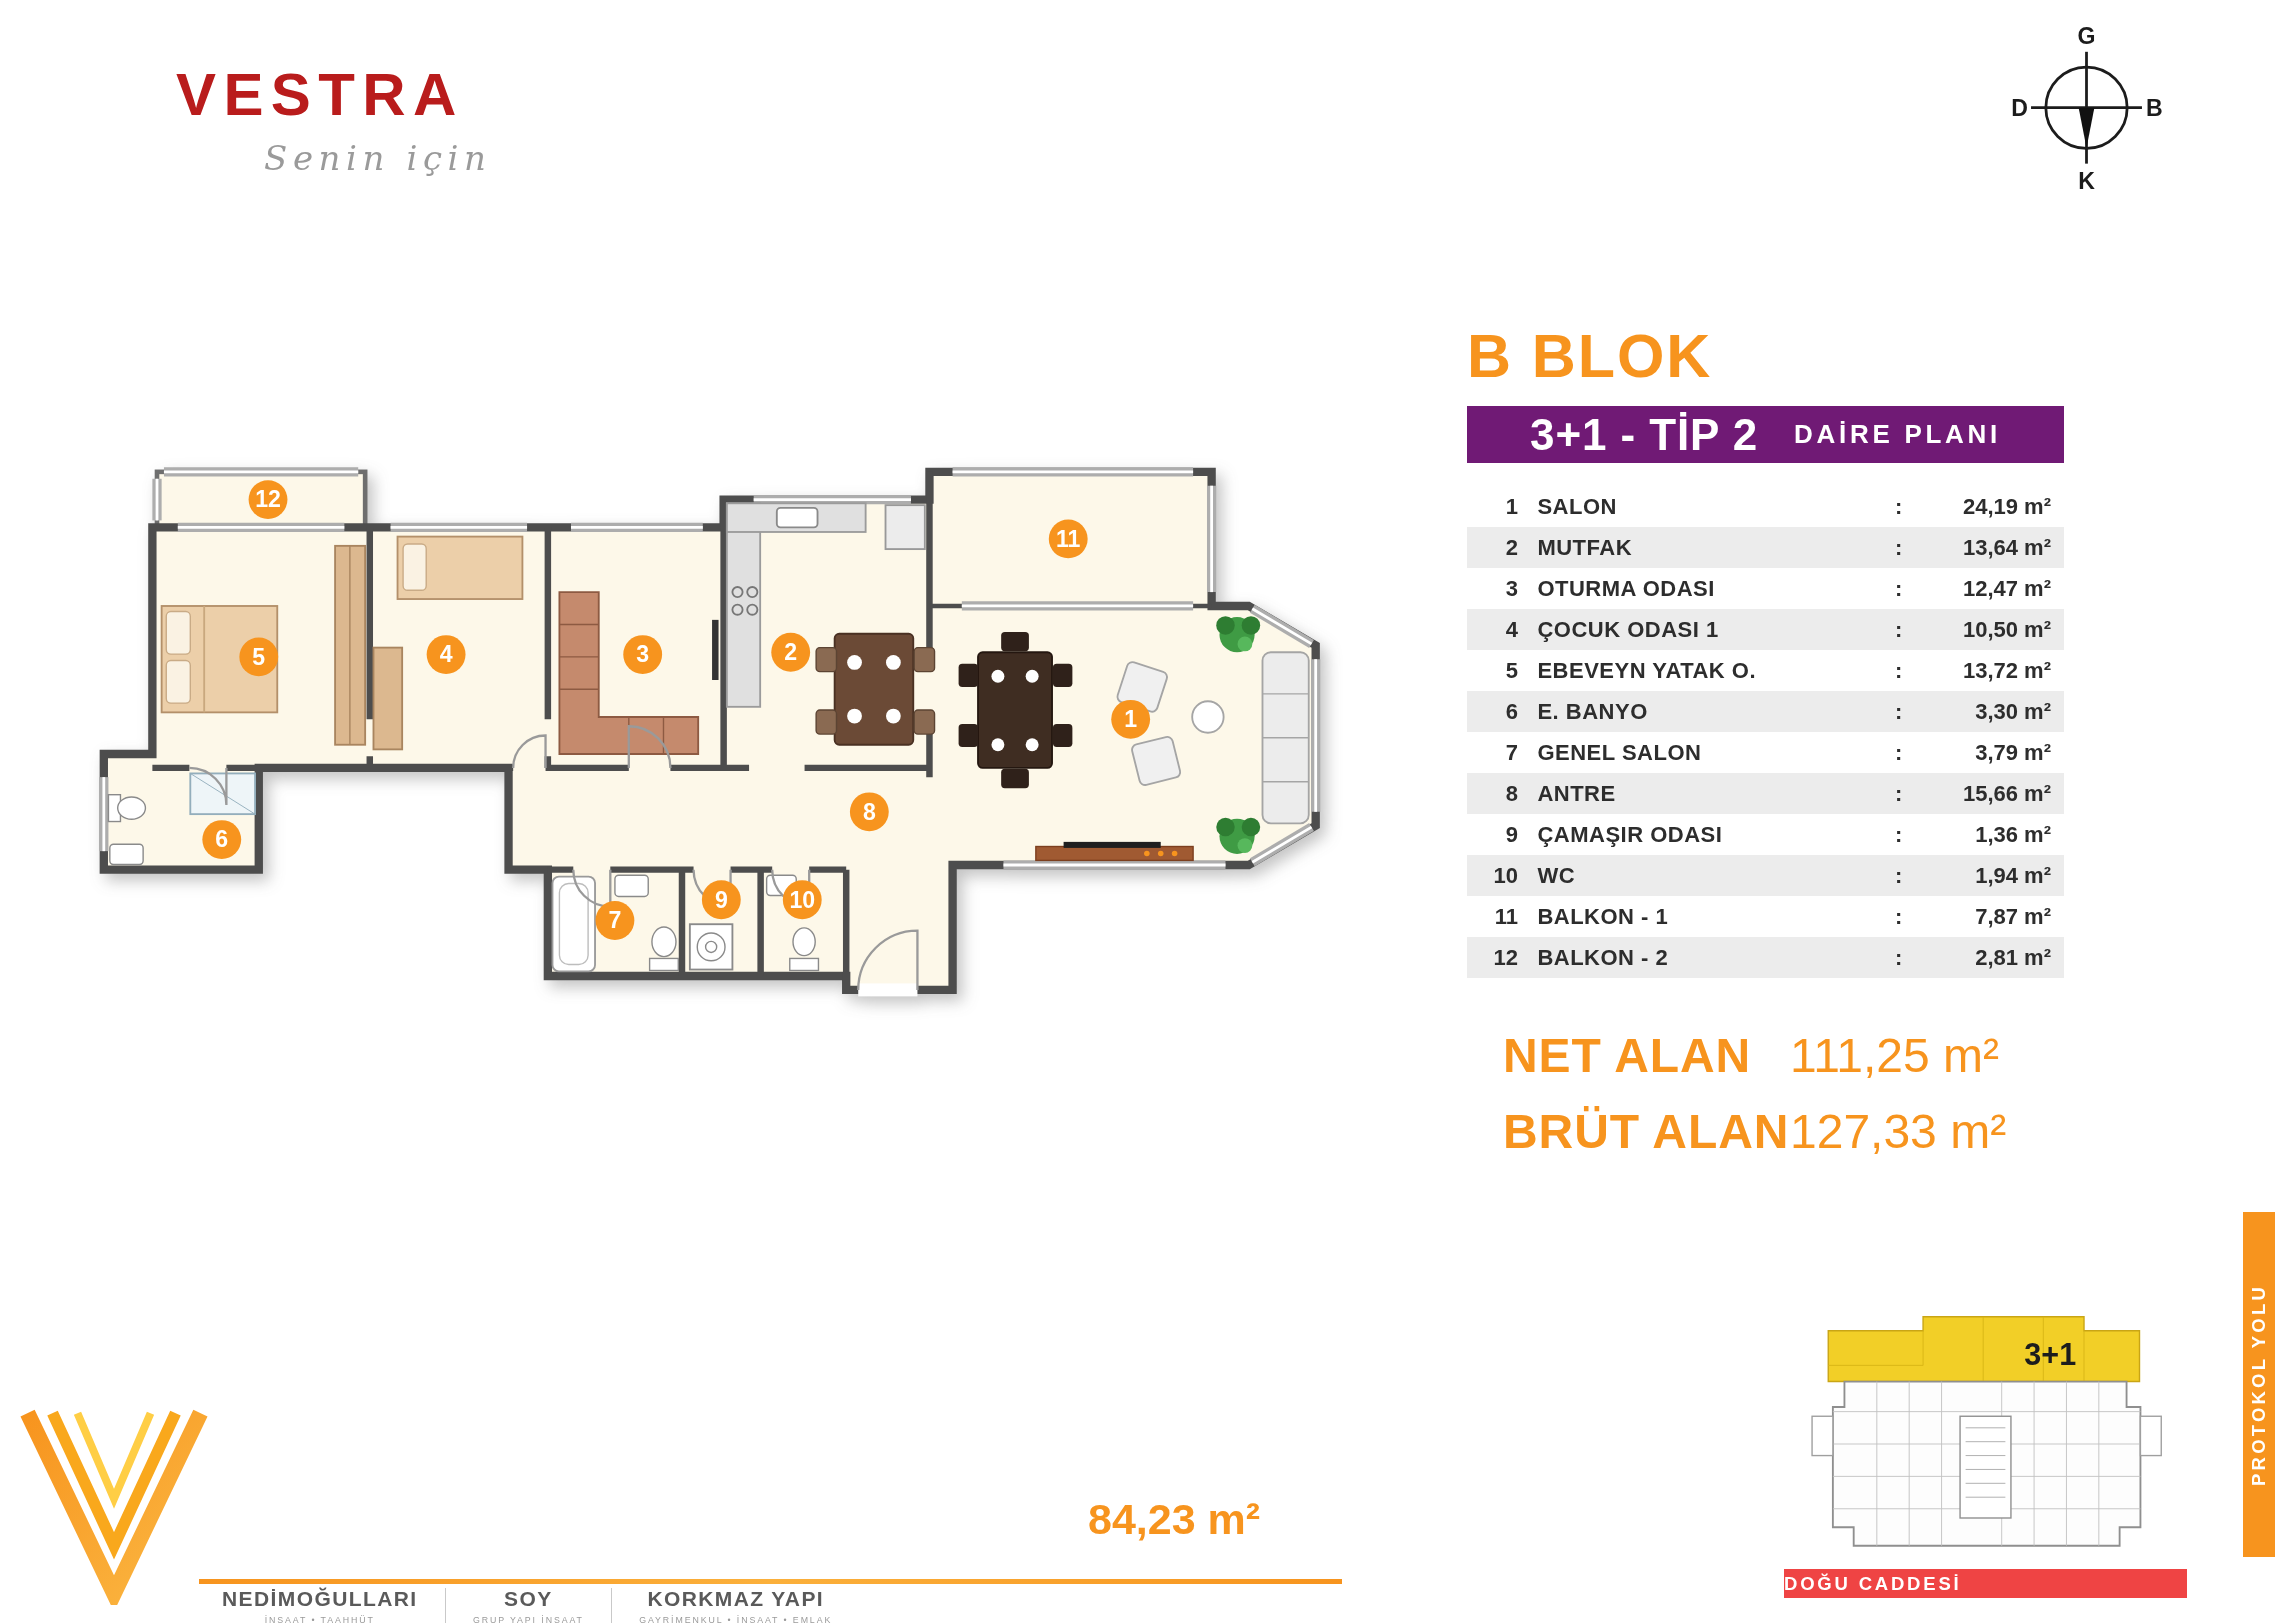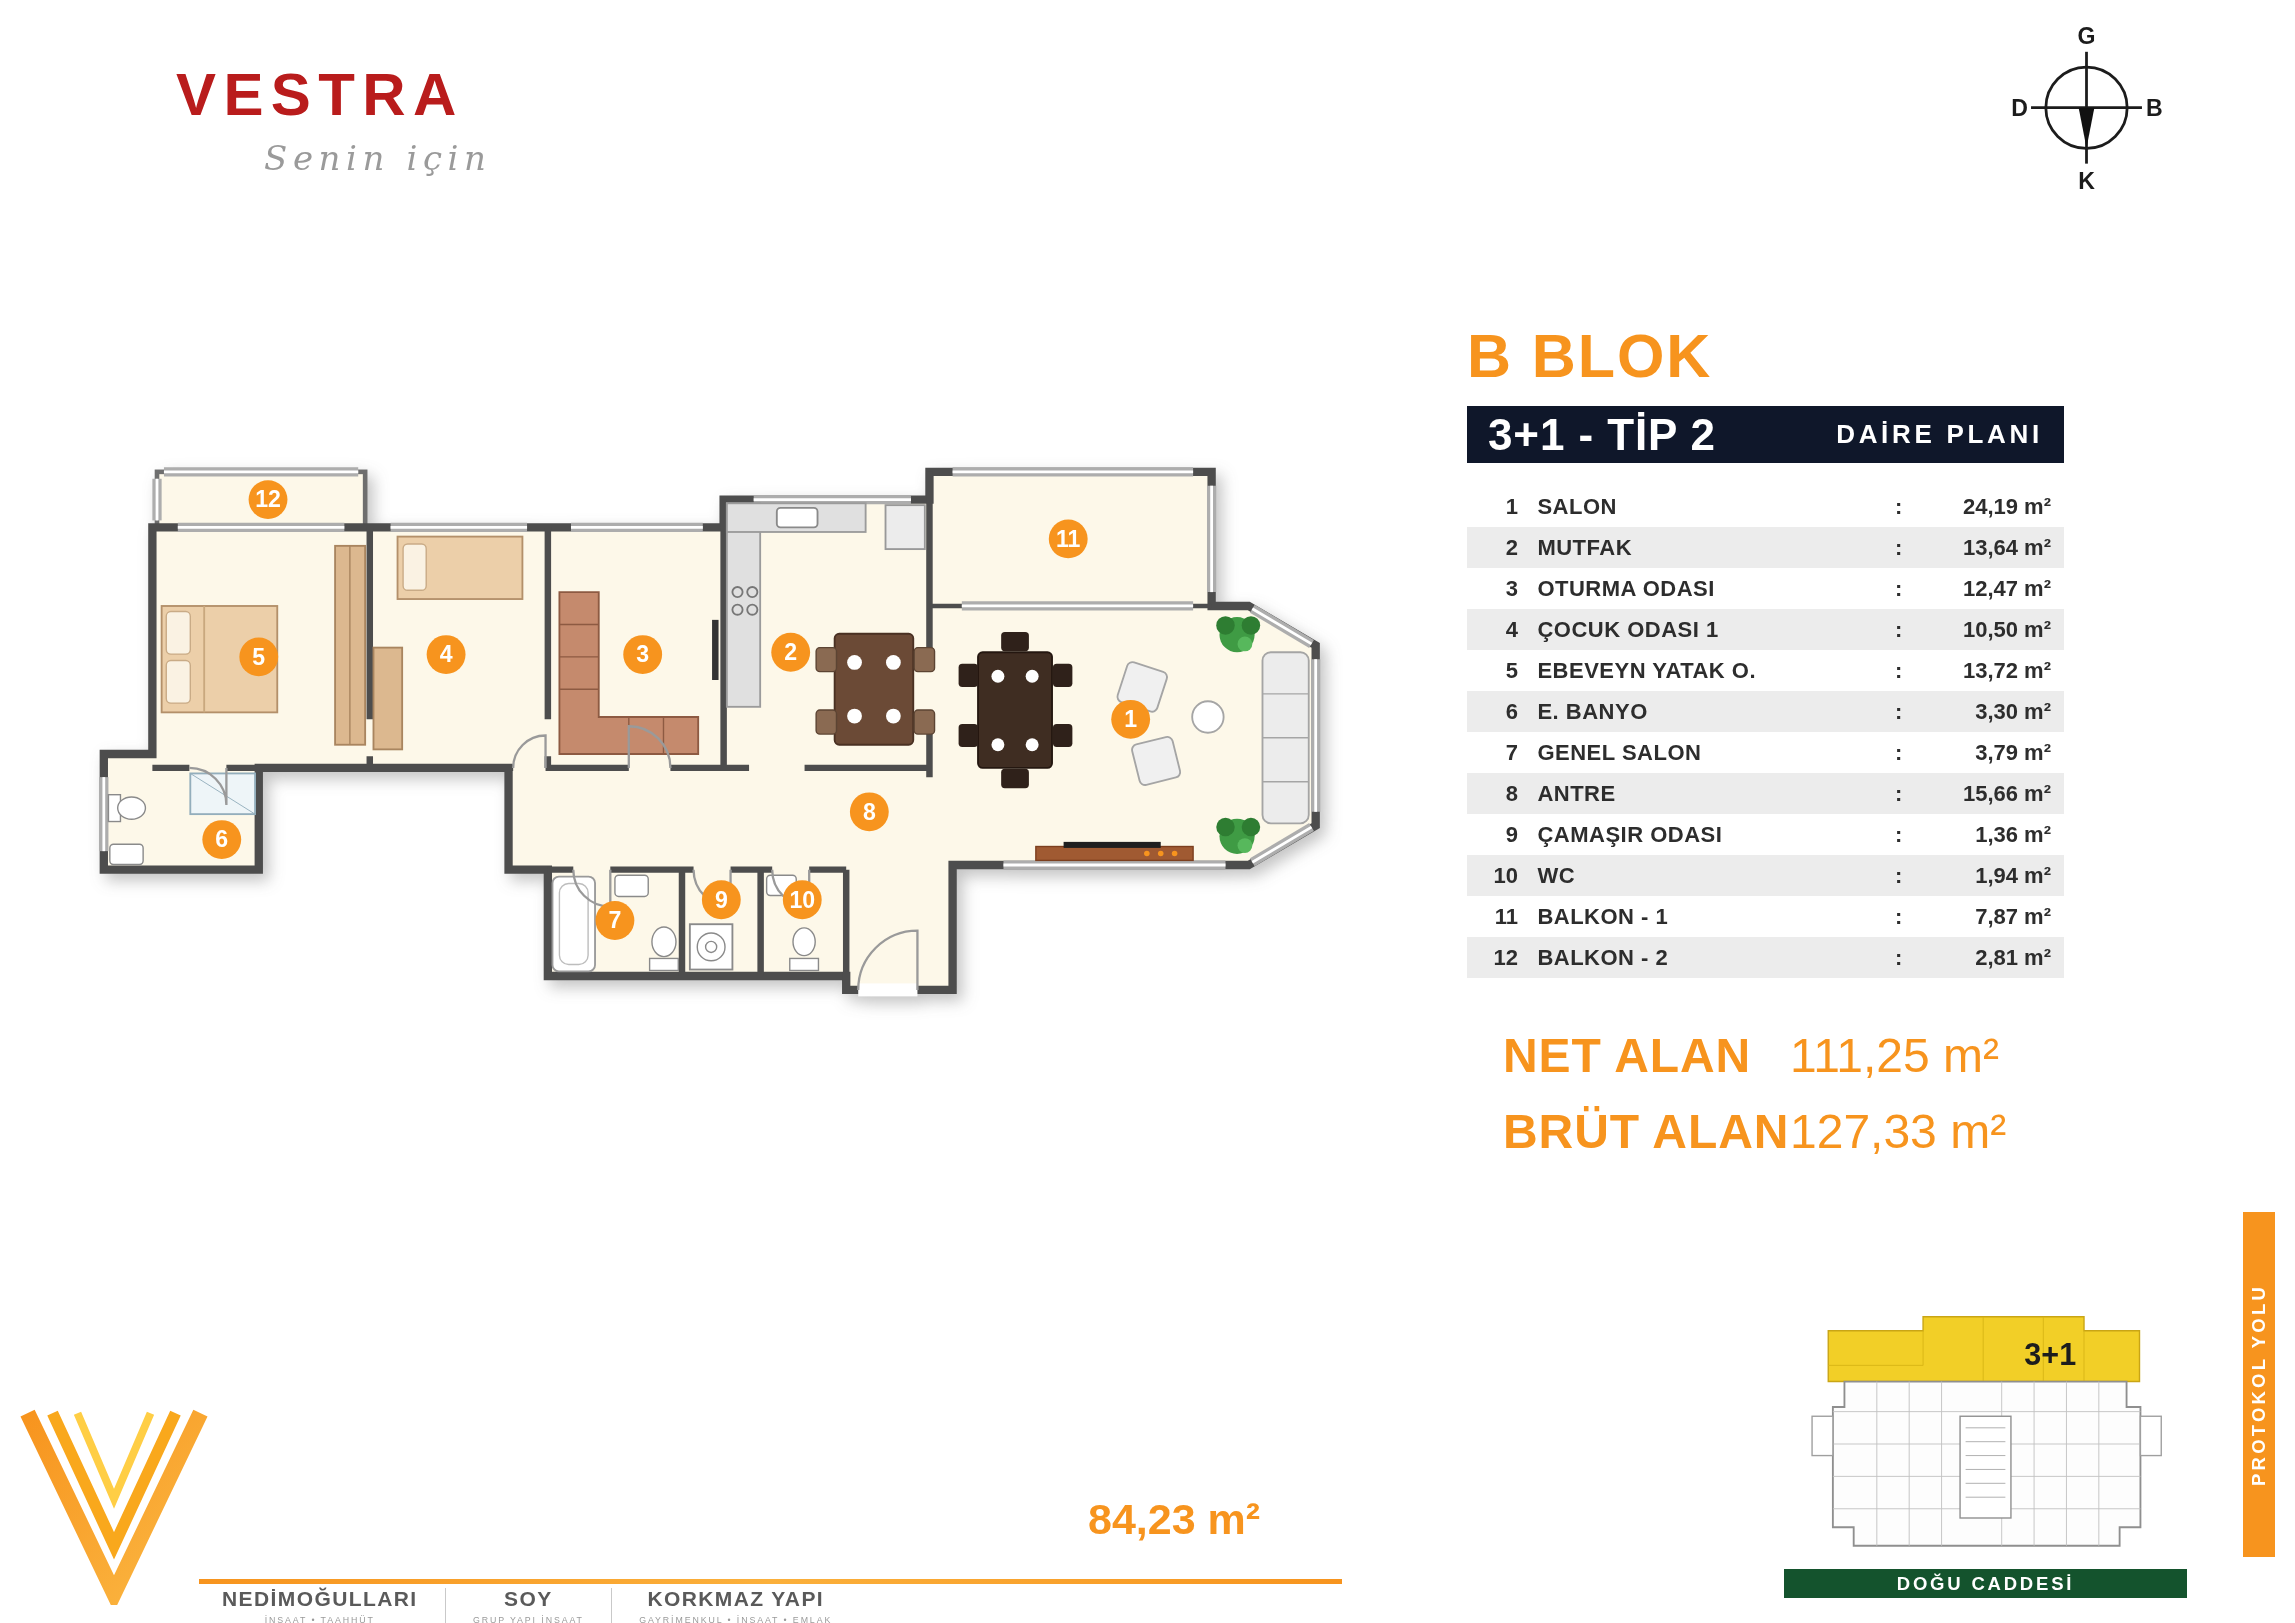--- a/index.html
+++ b/index.html
@@ -13,22 +13,22 @@
   .brand-tagline{font-family:"DejaVu Serif",serif;font-style:italic;font-size:34px;
                  color:#9a9a9a;letter-spacing:5.6px;margin:13px 0 0 88px;}
 
   
   .compass{left:2010px;top:25.4px;width:153px;height:171px;}
   .compass text{font-weight:700;font-size:50px;fill:#1c1c1c;}
 
   
   .panel{left:1467px;top:326px;width:597px;}
   .block-title{font-size:61px;font-weight:800;color:#f7941e;letter-spacing:1.9px;line-height:1;}
-  .type-bar{margin-top:19.4px;height:57px;background:#0f172a;display:flex;align-items:center;
-            justify-content:space-between;padding:0 21px;box-sizing:border-box;gap:36px;}
+  .type-bar{margin-top:19.4px;height:57px;background:#701a75;display:flex;align-items:center;
+            justify-content:center;padding:0 21px;box-sizing:border-box;gap:36px;}
   .type-title{font-size:44px;font-weight:800;color:#ffffff;letter-spacing:0.9px;}
   .plan-label{font-size:26px;font-weight:700;color:#ffffff;letter-spacing:3.7px;}
   .room-table{margin-top:23px;}
   .room-row{display:flex;align-items:center;height:41px;padding:0 13px;box-sizing:border-box;
             font-size:22px;font-weight:700;color:#2d2d2d;}
   .room-row:nth-child(even){background:#ececec;}
   .room-row .no{width:38px;text-align:right;padding-right:19.4px;flex:none;}
   .room-row .name{flex:1;letter-spacing:0.5px;}
   .room-row .val{flex:none;width:156px;display:flex;justify-content:space-between;}
   .area-block{margin-top:50px;margin-left:36px;}
@@ -46,22 +46,22 @@
   .ca-label{font-size:22px;font-weight:800;color:#101010;line-height:1.28;letter-spacing:0.5px;}
   .ca-value{font-size:43px;font-weight:800;color:#f7941e;margin-left:10px;}
 
   
   .building{left:1784px;top:1296px;width:403px;height:259px;}
   .building .unit-label{font-size:66px;font-weight:800;fill:#1d1d1d;text-anchor:middle;}
   .street-side{left:2243px;top:1212px;width:32px;height:345px;background:#f7941e;
                display:flex;align-items:center;justify-content:center;}
   .street-side span{writing-mode:vertical-rl;transform:rotate(180deg);color:#ffffff;
                     font-size:18.5px;font-weight:700;letter-spacing:3.2px;white-space:nowrap;}
-  .street-bottom{left:1784px;top:1569px;width:403px;height:29px;background:#14532d;
-                 display:flex;align-items:center;justify-content:center;color:#ffffff;
+  .street-bottom{left:1784px;top:1569px;width:403px;height:29px;background:#ef4444;
+                 display:flex;align-items:center;justify-content:flex-start;color:#ffffff;
                  font-size:18.5px;font-weight:700;letter-spacing:2.8px;}
 
   
   .v-logo{left:18.5px;top:1397px;width:190px;height:208px;}
   .footer-line{left:199px;top:1579px;width:1143px;height:4.6px;
                background:linear-gradient(to right,#f7941e,#fbb03b,#f7941e);}
   .companies{left:222px;top:1587px;display:flex;align-items:flex-start;gap:27px;}
   .company{text-align:center;}
   .company-name{font-size:21px;font-weight:800;color:#5a5a5a;letter-spacing:1.4px;}
   .company-sub{font-size:8.8px;color:#9a9a9a;letter-spacing:1.9px;margin-top:3.7px;}

